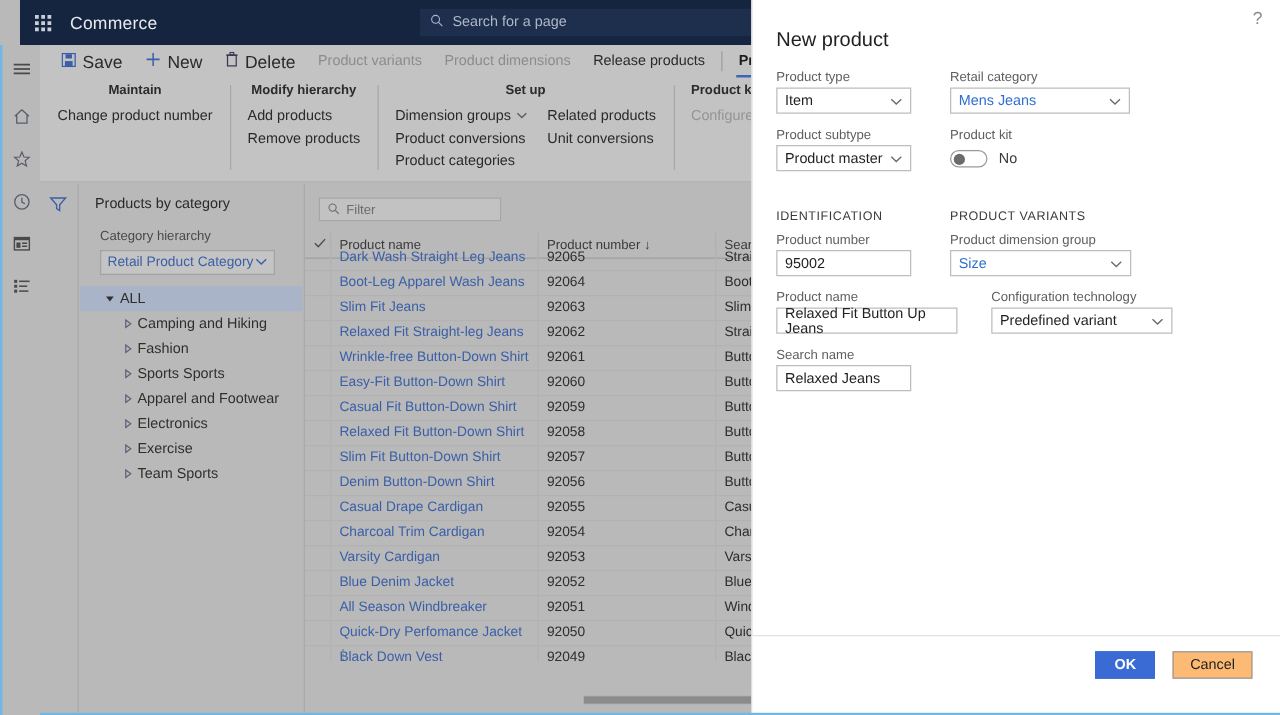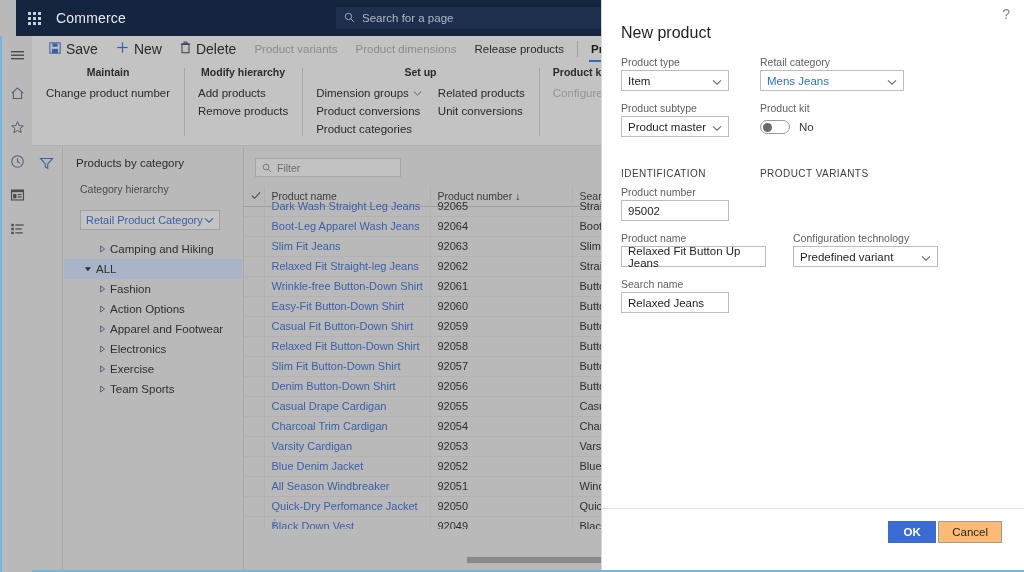--- a/index.html
+++ b/index.html
@@ -101,21 +101,21 @@
   .filterbar {
     position: absolute; left: 0; top: 0; width: 31px; height: 423px;
     border-right: 1px solid #a9a9a9;
   }
   .funnel { margin: 9px 0 0 7px; }
 
   .catpanel {
     position: absolute; left: 32px; top: 0; width: 178px; height: 423px;
   }
   .cat-title { font-size: 11.5px; color: #2a2a2a; margin: 10px 0 0 12px; }
-  .cat-label { font-size: 10.5px; color: #4a4a4a; margin: 14px 0 15px 16px; }
+  .cat-label { font-size: 10.5px; color: #4a4a4a; margin: 14px 0 5px 16px; }
   .cat-select {
     margin-left: 16px; width: 140px; height: 20px; background: #c4c4c4;
     border: 1px solid #a2a2a2; display: flex; align-items: center;
     padding: 0 5px; justify-content: space-between;
   }
   .cat-select span { font-size: 11px; color: #3a5fa8; }
   .tree { margin-top: 9px; }
   .tnode {
     height: 20px; display: flex; align-items: center; font-size: 11.5px; color: #2f2f2f;
     padding-left: 16px;
@@ -201,21 +201,21 @@
   .toggle i {
     position: absolute; left: 2px; top: 2px; width: 9px; height: 9px;
     border-radius: 50%; background: #6b6b6b; display: block;
   }
   .toggle-lbl { font-size: 11.5px; color: #3b3b3b; }
 
   .panel-footer {
     position: absolute; left: 0; right: 0; bottom: 0; height: 62px;
     border-top: 1px solid #e2e2e2; background: #fff;
   }
-  .btnrow { position: absolute; right: 22px; top: 12px; display: flex; gap: 2px; }
+  .btnrow { position: absolute; right: 22px; top: 12px; display: flex; gap: 14px; }
   .btn {
     height: 22px; min-width: 48px; padding: 0 13px; font-size: 11.5px;
     display: flex; align-items: center; justify-content: center;
   }
   .btn-primary { background: #3a6bd4; color: #fff; border: 1px solid #3a6bd4; font-weight: bold; }
   .btn-default { background: #fdba74; color: #1f1f1f; border: 1px solid #9b9b9b; }
 </style>
 </head>
 <body>
 
@@ -442,51 +442,51 @@
         <div class="cat-select">
           <span>Retail Product Category</span>
           <span>
             <svg width="10" height="7" viewBox="0 0 10 7">
                 <path d="M1 1.4 L5 5.2 L9 1.4" fill="none" stroke="#3a5fa8" stroke-width="1.1"></path>
               </svg>
           </span>
         </div>
 
         <div class="tree">
+          <div class="tnode sel">
+            <span class="tw">
+              <svg width="8" height="8" viewBox="0 0 8 8">
+                  <path d="M0.8 2.2 L7 2.2 L3.9 6.2 Z" fill="#303030"></path>
+                </svg>
+            </span>
+            <span>ALL</span>
+          </div>
           <div class="tnode child">
             <span class="tw">
               <svg width="7" height="8" viewBox="0 0 7 8">
                   <path d="M1.6 1 L5.6 4 L1.6 7 Z" fill="none" stroke="#6b5a7a" stroke-width="1"></path>
                 </svg>
             </span>
             <span>Camping and Hiking</span>
           </div>
-          <div class="tnode sel">
-            <span class="tw">
-              <svg width="8" height="8" viewBox="0 0 8 8">
-                  <path d="M0.8 2.2 L7 2.2 L3.9 6.2 Z" fill="#303030"></path>
-                </svg>
-            </span>
-            <span>ALL</span>
-          </div>
           <div class="tnode child">
             <span class="tw">
               <svg width="7" height="8" viewBox="0 0 7 8">
                   <path d="M1.6 1 L5.6 4 L1.6 7 Z" fill="none" stroke="#6b5a7a" stroke-width="1"></path>
                 </svg>
             </span>
             <span>Fashion</span>
           </div>
           <div class="tnode child">
             <span class="tw">
               <svg width="7" height="8" viewBox="0 0 7 8">
                   <path d="M1.6 1 L5.6 4 L1.6 7 Z" fill="none" stroke="#6b5a7a" stroke-width="1"></path>
                 </svg>
             </span>
-            <span>Action Options</span>
+            <span>Sports Sports</span>
           </div>
           <div class="tnode child">
             <span class="tw">
               <svg width="7" height="8" viewBox="0 0 7 8">
                   <path d="M1.6 1 L5.6 4 L1.6 7 Z" fill="none" stroke="#6b5a7a" stroke-width="1"></path>
                 </svg>
             </span>
             <span>Apparel and Footwear</span>
           </div>
           <div class="tnode child">
@@ -751,20 +751,31 @@
         </div>
       </div>
 
       <div class="prow">
         <div class="fld">
           <div class="fld-label">Product number</div>
           <div class="txt w1">
             <span class="v">95002</span>
           </div>
         </div>
+        <div class="fld">
+          <div class="fld-label">Product dimension group</div>
+          <div class="combo w3">
+            <span class="v link">Size</span>
+            <span>
+              <svg width="10" height="7" viewBox="0 0 10 7">
+                  <path d="M1 1.4 L5 5.2 L9 1.4" fill="none" stroke="#6a6a6a" stroke-width="1.1"></path>
+                </svg>
+            </span>
+          </div>
+        </div>
       </div>
 
       <div class="prow">
         <div class="fld">
           <div class="fld-label">Product name</div>
           <div class="txt" style="width:145px;">
             <span class="v">Relaxed Fit Button Up Jeans</span>
           </div>
         </div>
         <div class="fld" style="margin-left:-4px;">

